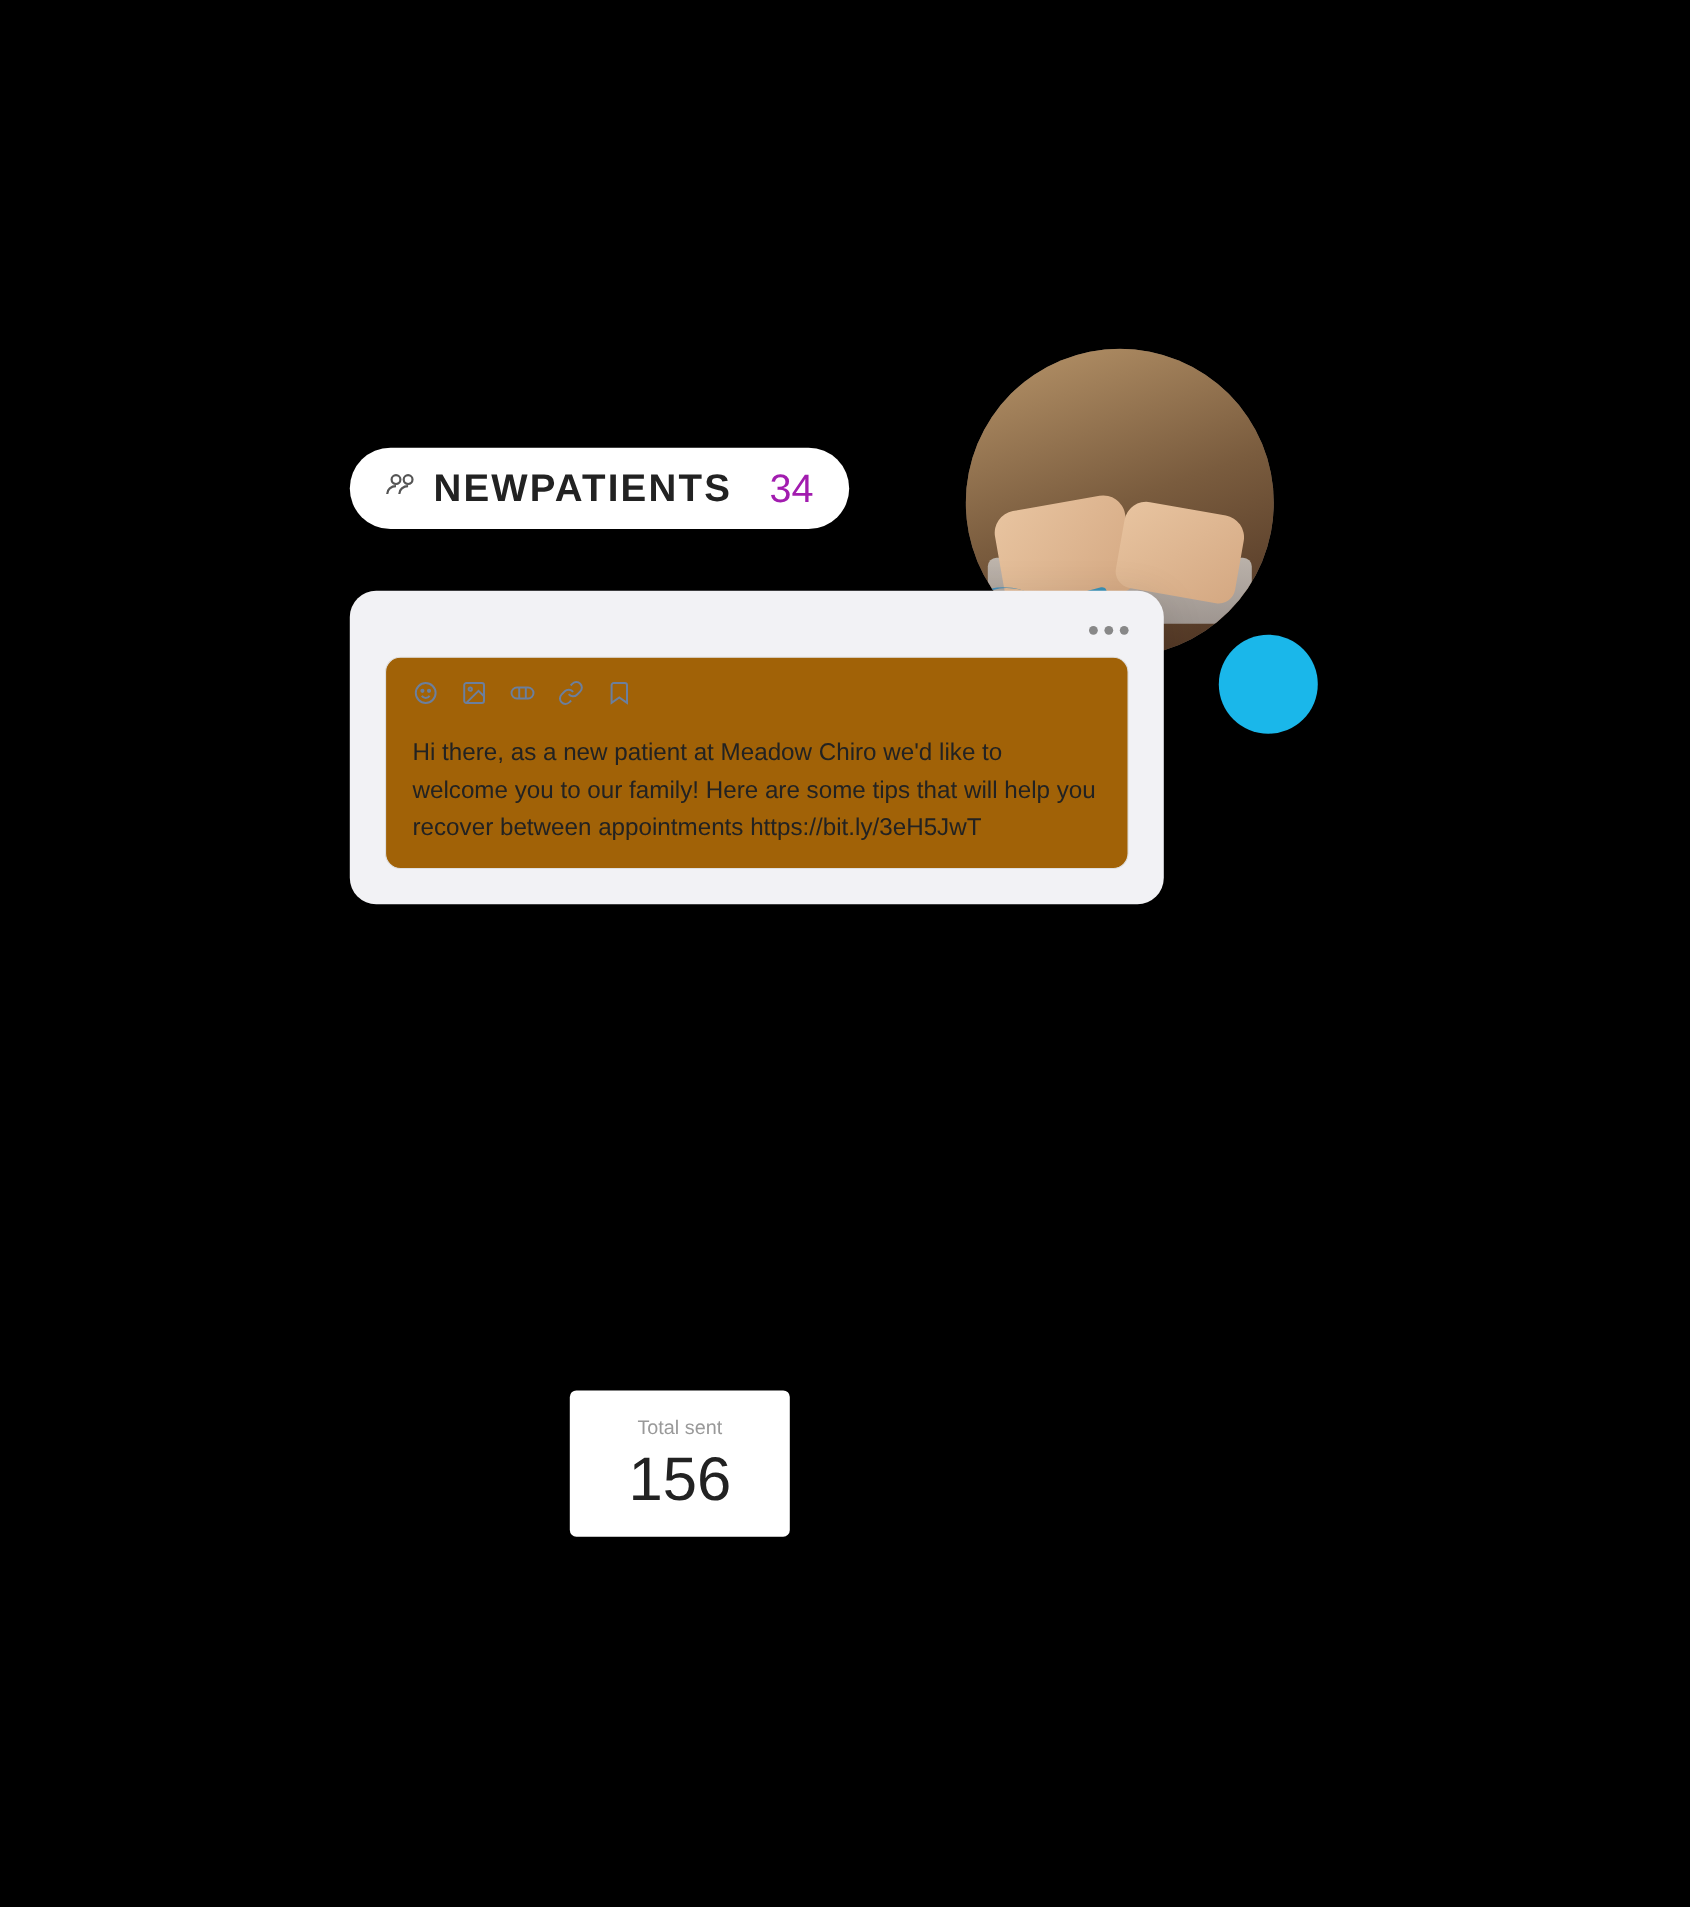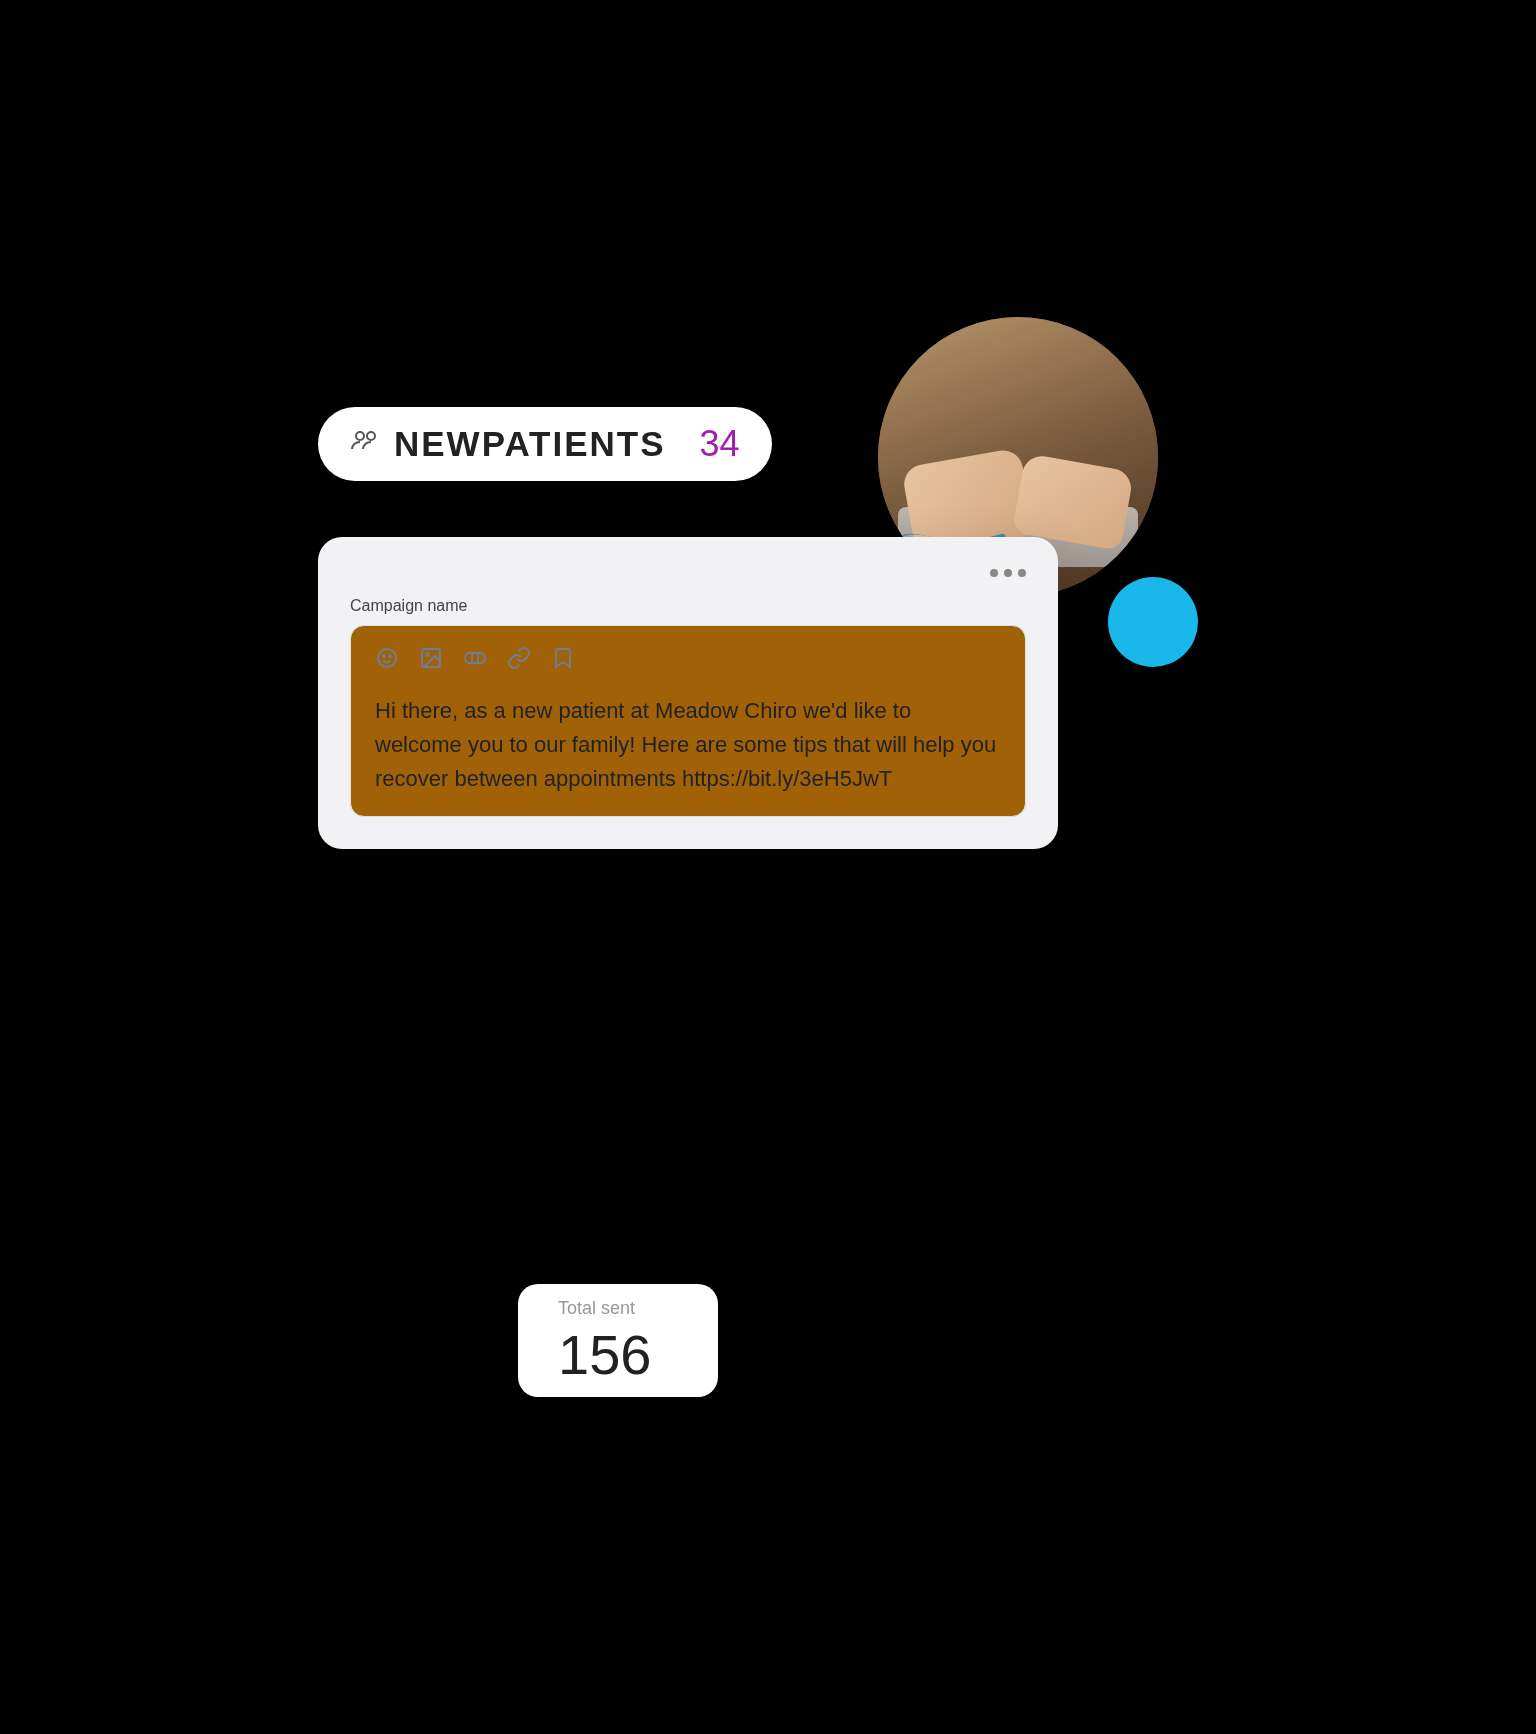--- a/index.html
+++ b/index.html
@@ -244,22 +244,23 @@
       z-index: 25;
       white-space: nowrap;
     }
 
     
     .total-sent-card {
       position: absolute;
       bottom: 20px;
       left: 200px;
       background: #fff;
-      border-radius: 20px;
-      padding: 14px 40px;
+      border-radius: 6px;
+      padding: 24px 40px;
+      text-align: center;
       box-shadow: 0 4px 20px rgba(0,0,0,0.10);
       z-index: 20;
       min-width: 200px;
     }
 
     .total-sent-label {
       font-size: 18px;
       color: #999;
       font-weight: 400;
       margin-bottom: 8px;
@@ -313,21 +314,20 @@
   </div>
 
   <div class="main-card">
 
     <div class="three-dots">
       <div class="dot"></div>
       <div class="dot"></div>
       <div class="dot"></div>
     </div>
 
-    <div class="field-label">Campaign name</div>
 
 
     <div class="message-area">
 
       <div class="message-toolbar">
 
         <span class="toolbar-icon">
           <svg class="icon-svg" viewBox="0 0 24 24">
             <circle cx="12" cy="12" r="9"></circle>
             <path d="M8.5 14.5s1 2 3.5 2 3.5-2 3.5-2"></path>

